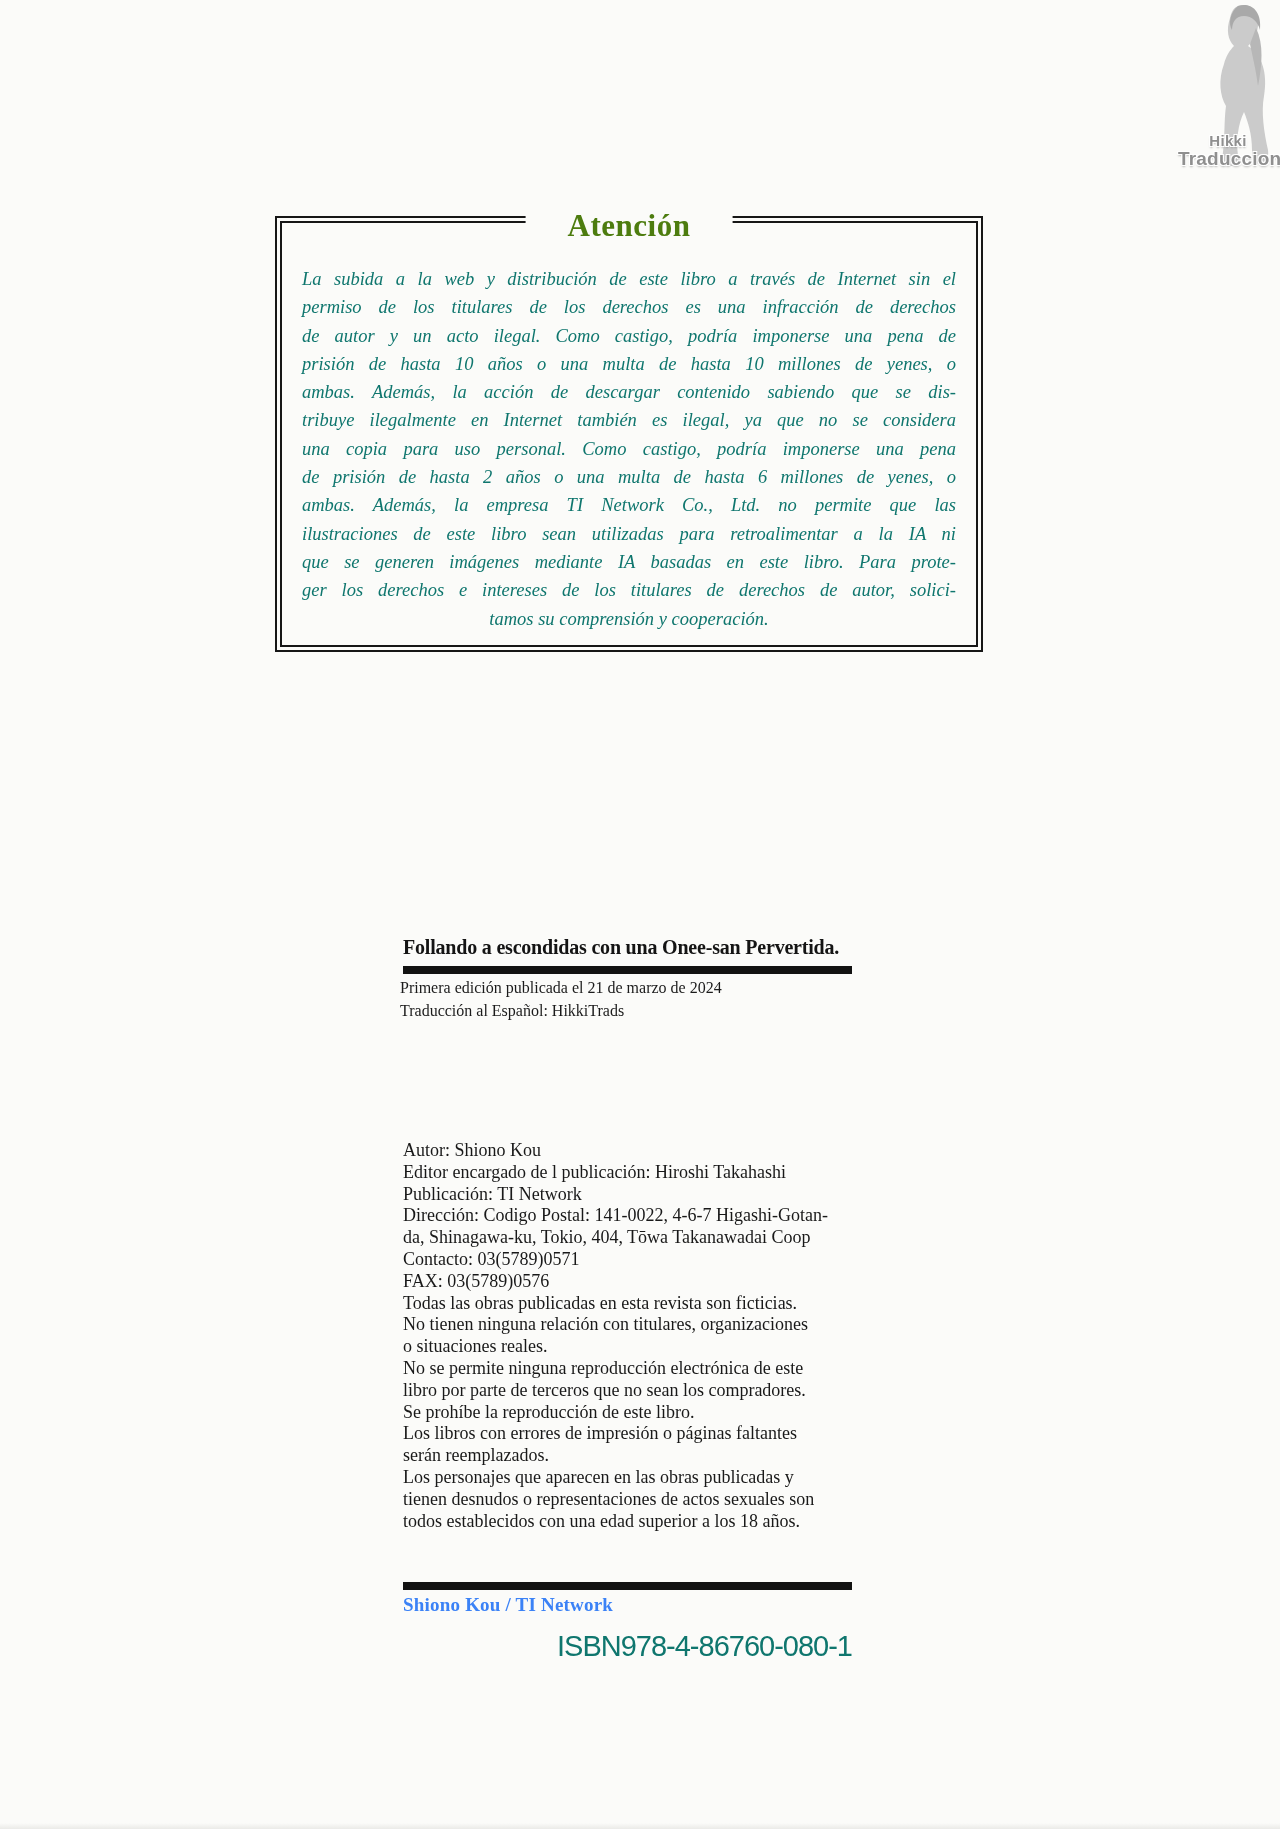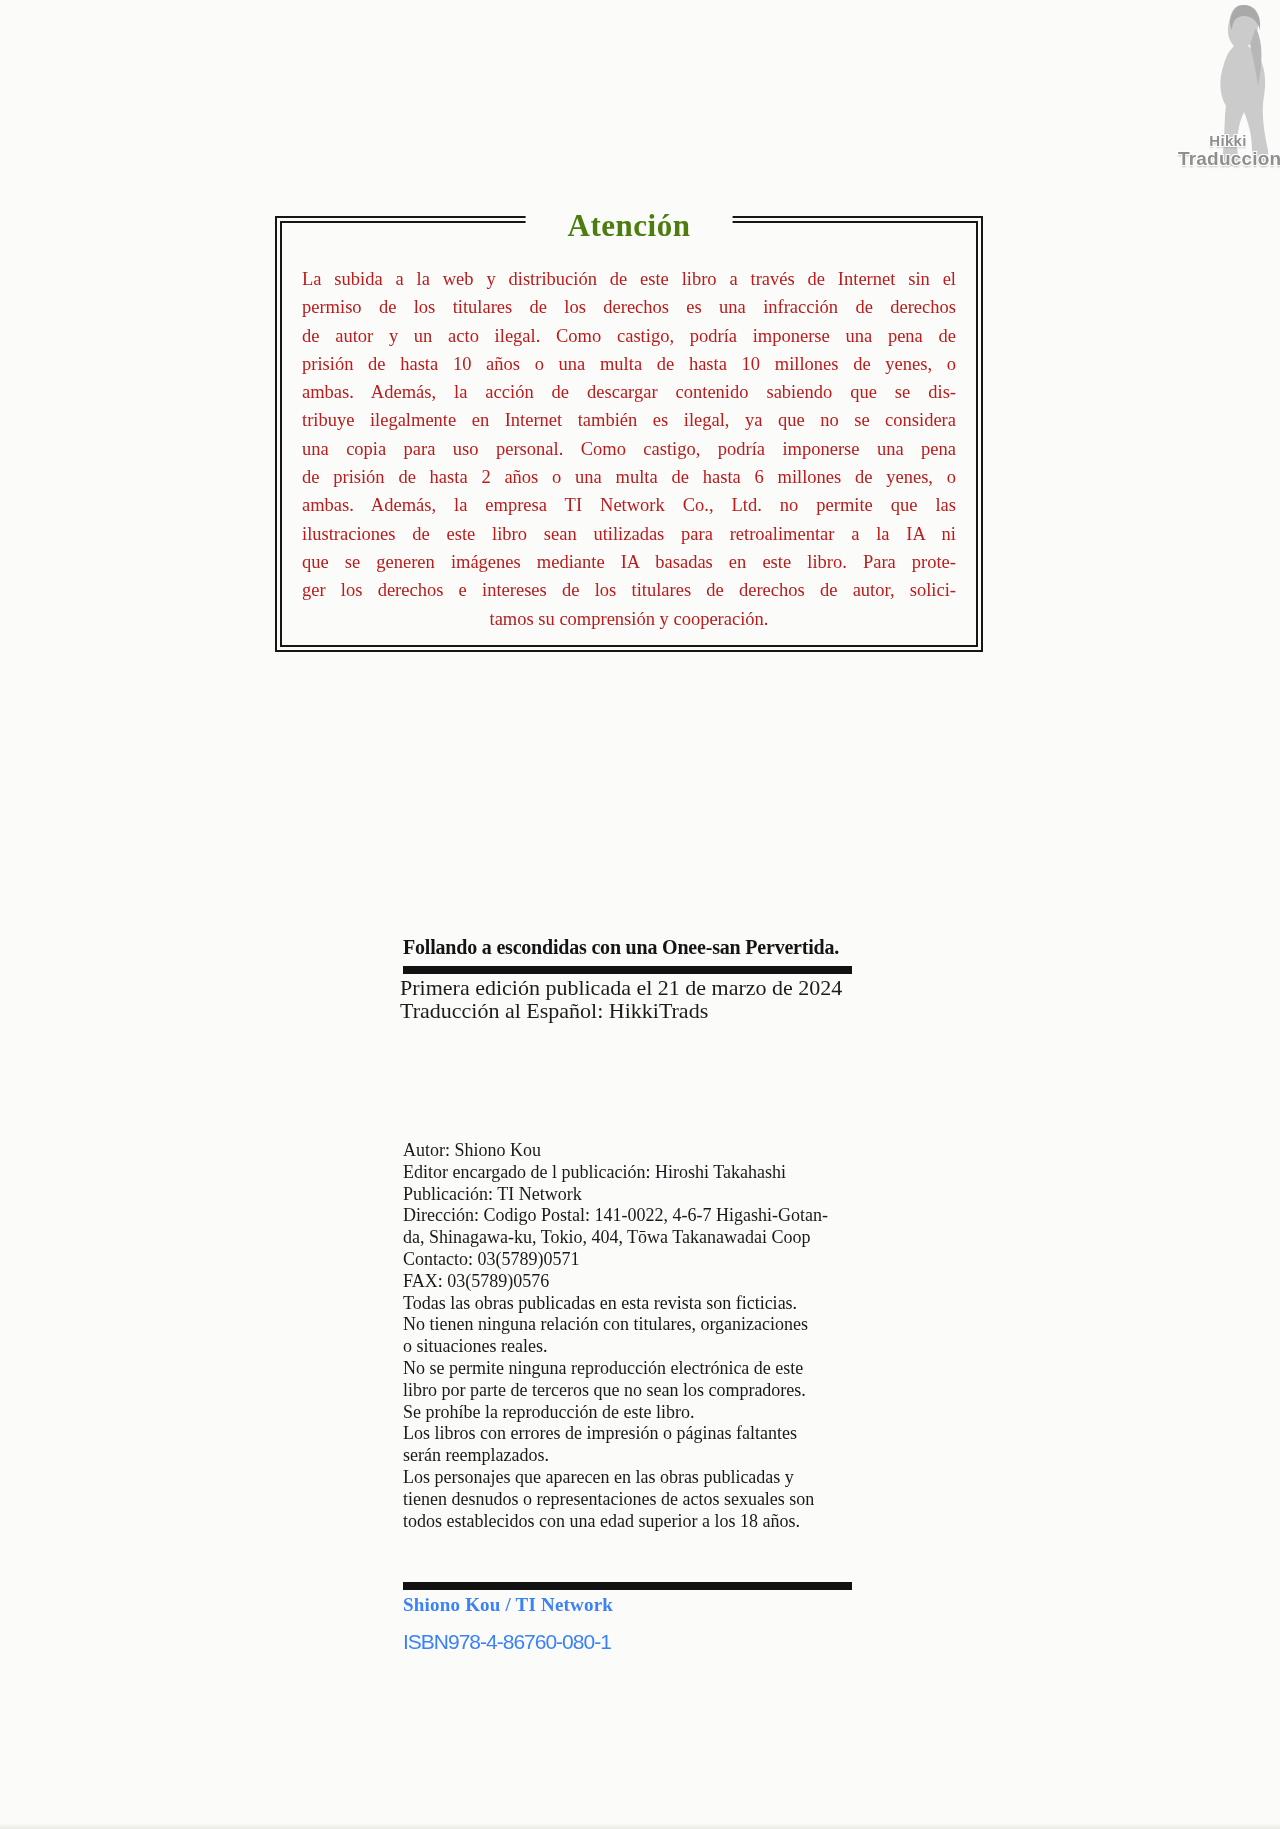--- a/index.html
+++ b/index.html
@@ -31,53 +31,53 @@
     box-sizing:border-box; border:7px double #161616;
   }
   .notice-title {
     position:absolute; top:-17px; left:50%; transform:translateX(-50%);
     background:#fbfbf9; padding:0 42px;
     font-size:31px; line-height:40px; font-weight:700; letter-spacing:.5px;
     white-space:nowrap; color:#4d7c0f;
   }
   .notice-body {
     position:absolute; left:20px; right:20px; top:42px;
-    font-size:18.5px; line-height:28.3px; color:#b91c1c;
+    font-size:18.5px; line-height:28.3px; color:#0f766e;font-style:italic;
   }
   .notice-line { text-align:justify; text-align-last:justify; }
   .notice-line.centered { text-align:center; text-align-last:center; }
 
   
   .work-title {
     position:absolute; left:403px; top:936px;
     font-size:20px; font-weight:700; letter-spacing:-.2px; white-space:nowrap; color:#141414;
   }
   .title-rule {
     position:absolute; left:403px; top:966px; width:449px; height:8px; background:#121212;
   }
-  .pub-notes { position:absolute; left:400px; top:977px; font-size:22px; line-height:22.5px; color:#1b1b1b; }
+  .pub-notes { position:absolute; left:400px; top:977px; font-size:16px; line-height:22.5px; color:#1b1b1b; }
 
   
   .credits {
     position:absolute; left:403px; top:1096px;
     font-size:18px; line-height:21.8px; white-space:nowrap; color:#191919;margin-top:44px;
   }
 
   
   .footer-rule {
     position:absolute; left:403px; top:1582px; width:449px; height:8px; background:#121212;
   }
   .publisher {
     position:absolute; left:403px; top:1594px;
     font-size:19px; font-weight:700; letter-spacing:.2px; color:#3b82f6;
   }
   .isbn {
-    position:absolute; left:403px; top:1630px; width:449px; text-align:left;
+    position:absolute; left:403px; top:1630px; width:449px; text-align:right;
     font-family:"Liberation Sans","DejaVu Sans",sans-serif;
-    font-size:21px; letter-spacing:-1px; color:#3b82f6; white-space:nowrap;
+    font-size:29px; letter-spacing:-1px; color:#0f766e; white-space:nowrap;
   }
 
   .bottom-edge { position:absolute; left:0; bottom:0; width:100%; height:6px;
     background:linear-gradient(to bottom,rgba(0,0,0,0),rgba(90,90,80,.10)); }
 </style>
 </head>
 <body>
 
 <div id="page">
 

